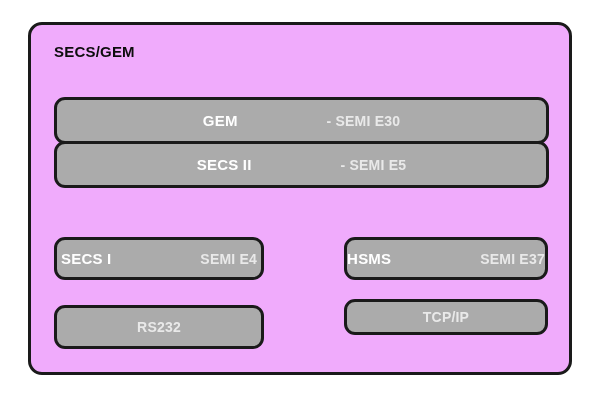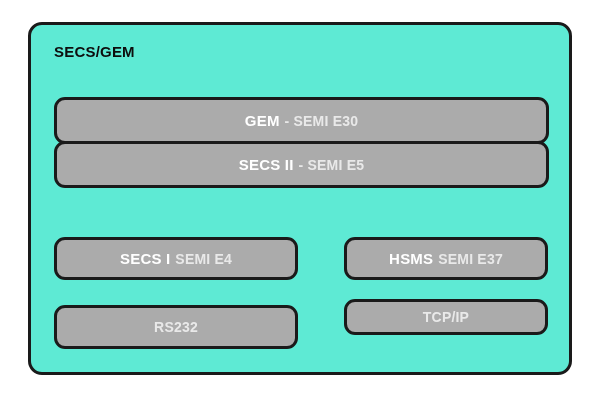--- a/index.html
+++ b/index.html
@@ -16,21 +16,21 @@
 
   #stack-diagram {
     position: absolute;
     left: 28px;
     top: 22px;
     width: 544px;
     height: 353px;
     box-sizing: border-box;
     border: 3px solid #1a1a1a;
     border-radius: 14px;
-    background: #5eead4;
+    background: #f0abfc;
   }
 
   #diagram-title {
     position: absolute;
     left: 23px;
     top: 18px;
     font-size: 15px;
     font-weight: bold;
     color: #0d0d0d;
     letter-spacing: 0.2px;
@@ -40,31 +40,32 @@
   .layer-box {
     position: absolute;
     box-sizing: border-box;
     background: #ababab;
     border: 3px solid #1a1a1a;
     border-radius: 11px;
     display: flex;
     align-items: center;
     justify-content: center;
     white-space: nowrap;
+    gap: 42px;
   }
 
   .layer-box.wide {
     left: 23px;
     width: 495px;
     height: 47px;
   }
 
   .layer-box.half-left {
     left: 23px;
-    width: 244px;
+    width: 210px;
   }
 
   .layer-box.half-right {
     left: 313px;
     width: 204px;
   }
 
   #box-gem      { top: 72px; }
   #box-secs2    { top: 116px; }
 

